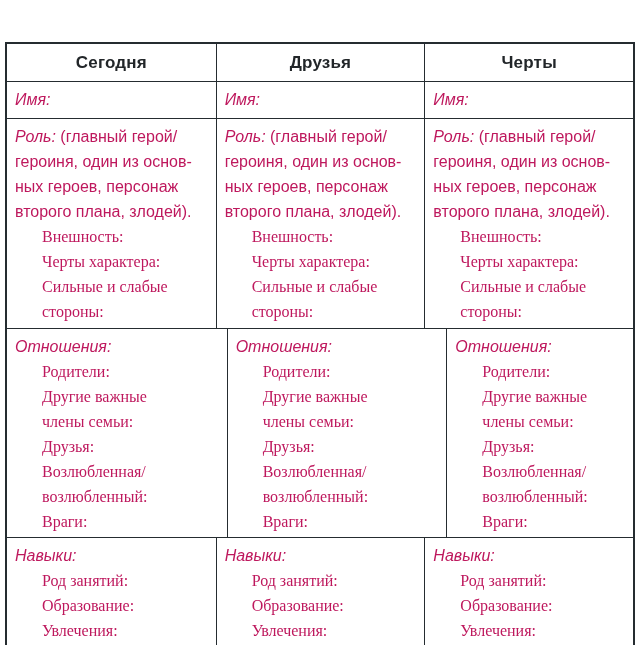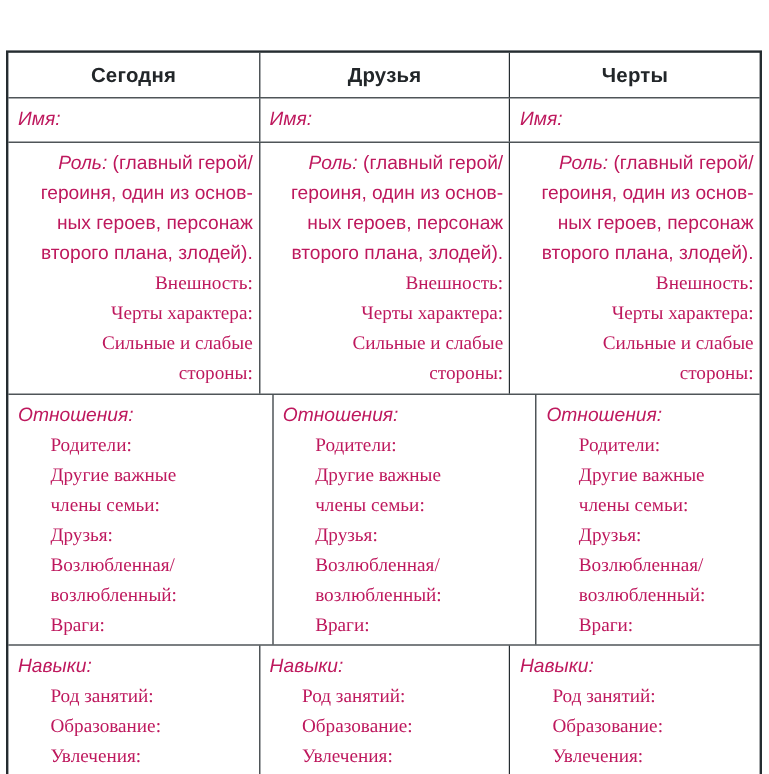--- a/index.html
+++ b/index.html
@@ -27,21 +27,21 @@
   }
   .row {
     display: grid;
     grid-template-columns: 1fr 1fr 1fr;
     flex: 0 0 auto;
   }
   .row + .row { border-top: 1.5px solid #252c30; }
   .cell + .cell { border-left: 1.5px solid #252c30; }
   .row-header        { height: 37px; }
   .row-name          { height: 37px; }
-  .row-role          { height: 210px; text-align: right; }
+  .row-role          { height: 210px; }
   .row-relationships { height: 209px; gap: 33px; }
   .row-skills        { flex: 1 1 auto; }
   .header-cell {
     display: flex; align-items: center; justify-content: center;
     font-weight: bold;
     font-size: 17px;
     color: #222629;
     letter-spacing: 0.2px;
   }
   .body-cell {

